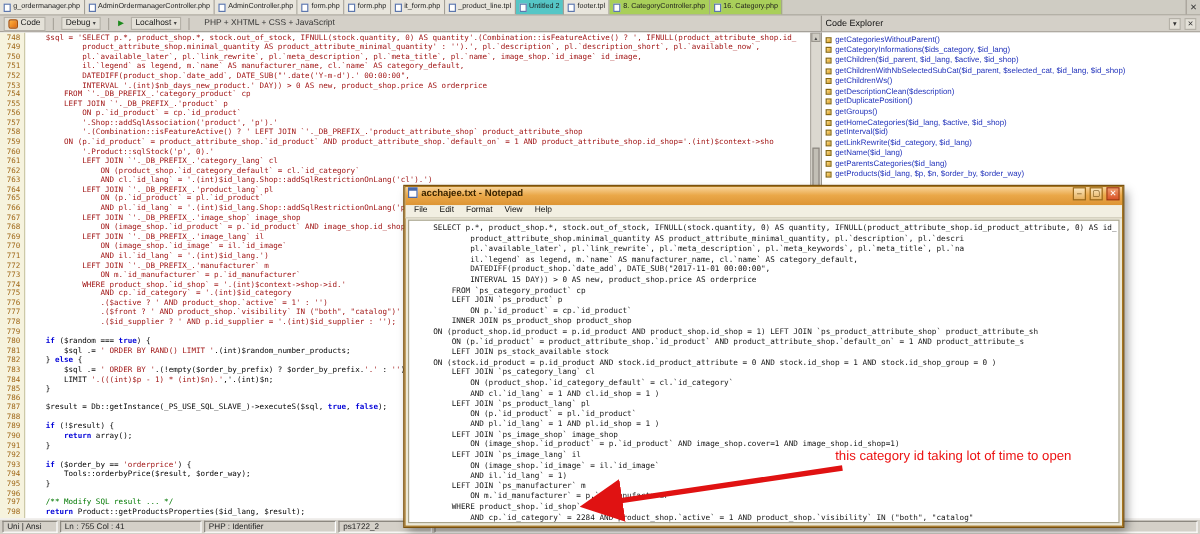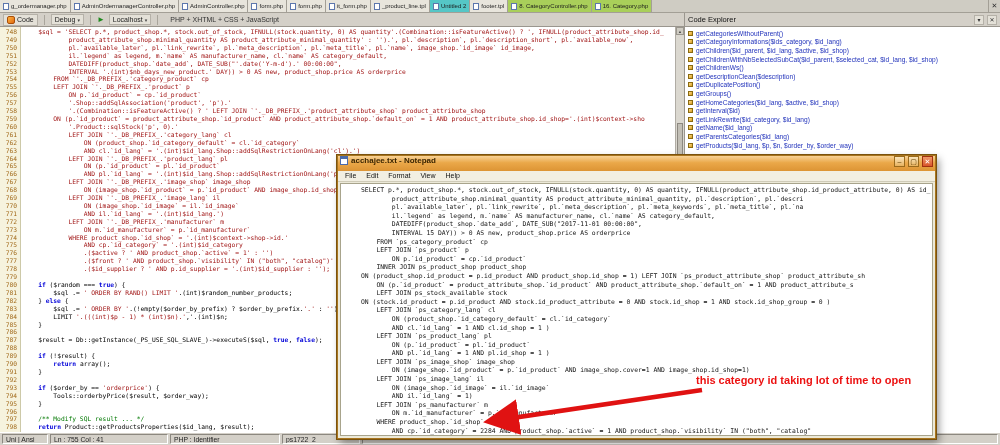--- a/index.html
+++ b/index.html
@@ -54,21 +54,21 @@
   .np-icon{width:8px;height:9px;background:#fff;border:1px solid #4a6aaa;border-top:3px solid #4a6aaa;flex:0 0 auto}
   .np-title-text{font-size:8px;font-weight:bold;color:#3a2400;flex:1;white-space:nowrap;overflow:hidden}
   .np-btn{width:11px;height:11px;border:1px solid #9a6a1c;background:linear-gradient(#fbe6bd,#e7b25f);font-size:7px;line-height:9px;text-align:center;color:#5a3a00;flex:0 0 auto}
   .np-btn.close{background:linear-gradient(#f09a6a,#d9542a);color:#fff;border-color:#a03010}
   .np-menu{height:11px;background:#f2efe2;border-bottom:1px solid #cfcbb8;display:flex;padding-left:2px}
   .np-menu span{font-size:7px;padding:1px 5px;color:#111}
   .np-content{position:absolute;left:2px;top:27px;right:2px;bottom:2px;background:#fff;border:1px solid #a8a48c;overflow:hidden;font:6.4px "DejaVu Sans Mono",monospace;line-height:8.6px;white-space:pre;color:#151515;padding:2px 0 0 20px}
   .np-line{height:8.6px}
 
   
-  .annotation{position:absolute;left:696px;top:374px;width:232px;font-size:11px;font-weight:bold;color:#ec1212;line-height:12.5px;z-index:7}
+  .annotation{position:absolute;left:696px;top:374px;width:232px;font-size:11px;font-weight:normal;color:#ec1212;line-height:12.5px;z-index:7}
   svg.arrow{position:absolute;left:0;top:0;width:1000px;height:445px;z-index:6;pointer-events:none}
 </style>
 </head>
 <body>
 
 <div id="screen">
 
   <div class="tabbar">
     <div class="tabs">
         <div class="ftab">

